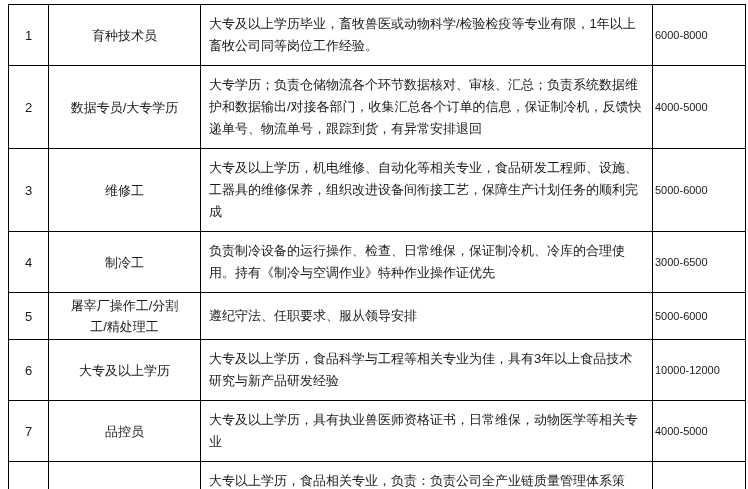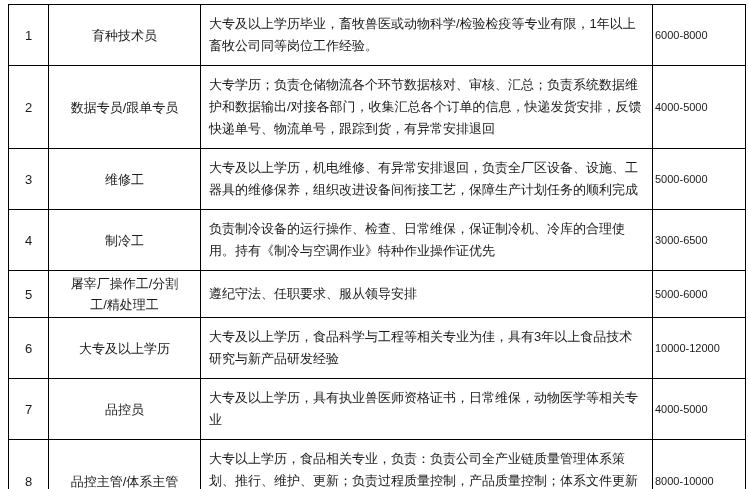--- a/index.html
+++ b/index.html
@@ -78,28 +78,28 @@
   </colgroup>
   <tbody>
     <tr class="r-1">
       <td class="cell-index">1</td>
       <td class="cell-position">育种技术员</td>
       <td class="cell-req">大专及以上学历毕业，畜牧兽医或动物科学/检验检疫等专业有限，1年以上畜牧公司同等岗位工作经验。</td>
       <td class="cell-salary">6000-8000</td>
     </tr>
     <tr class="r-2">
       <td class="cell-index">2</td>
-      <td class="cell-position">数据专员/跟单专员</td>
-      <td class="cell-req">大专学历；负责仓储物流各个环节数据核对、审核、汇总；负责系统数据维护和数据输出/对接各部门，收集汇总各个订单的信息，快递发货安排，反馈快递单号、物流单号，跟踪到货，有异常安排退回</td>
+      <td class="cell-position">数据专员/大专学历</td>
+      <td class="cell-req">大专学历；负责仓储物流各个环节数据核对、审核、汇总；负责系统数据维护和数据输出/对接各部门，收集汇总各个订单的信息，保证制冷机，反馈快递单号、物流单号，跟踪到货，有异常安排退回</td>
       <td class="cell-salary">4000-5000</td>
     </tr>
     <tr class="r-3">
       <td class="cell-index">3</td>
       <td class="cell-position">维修工</td>
-      <td class="cell-req">大专及以上学历，机电维修、有异常安排退回，负责全厂区设备、设施、工器具的维修保养，组织改进设备间衔接工艺，保障生产计划任务的顺利完成</td>
+      <td class="cell-req">大专及以上学历，机电维修、自动化等相关专业，食品研发工程师、设施、工器具的维修保养，组织改进设备间衔接工艺，保障生产计划任务的顺利完成</td>
       <td class="cell-salary">5000-6000</td>
     </tr>
     <tr class="r-4">
       <td class="cell-index">4</td>
       <td class="cell-position">制冷工</td>
       <td class="cell-req">负责制冷设备的运行操作、检查、日常维保，保证制冷机、冷库的合理使用。持有《制冷与空调作业》特种作业操作证优先</td>
       <td class="cell-salary">3000-6500</td>
     </tr>
     <tr class="r-5">
       <td class="cell-index">5</td>

